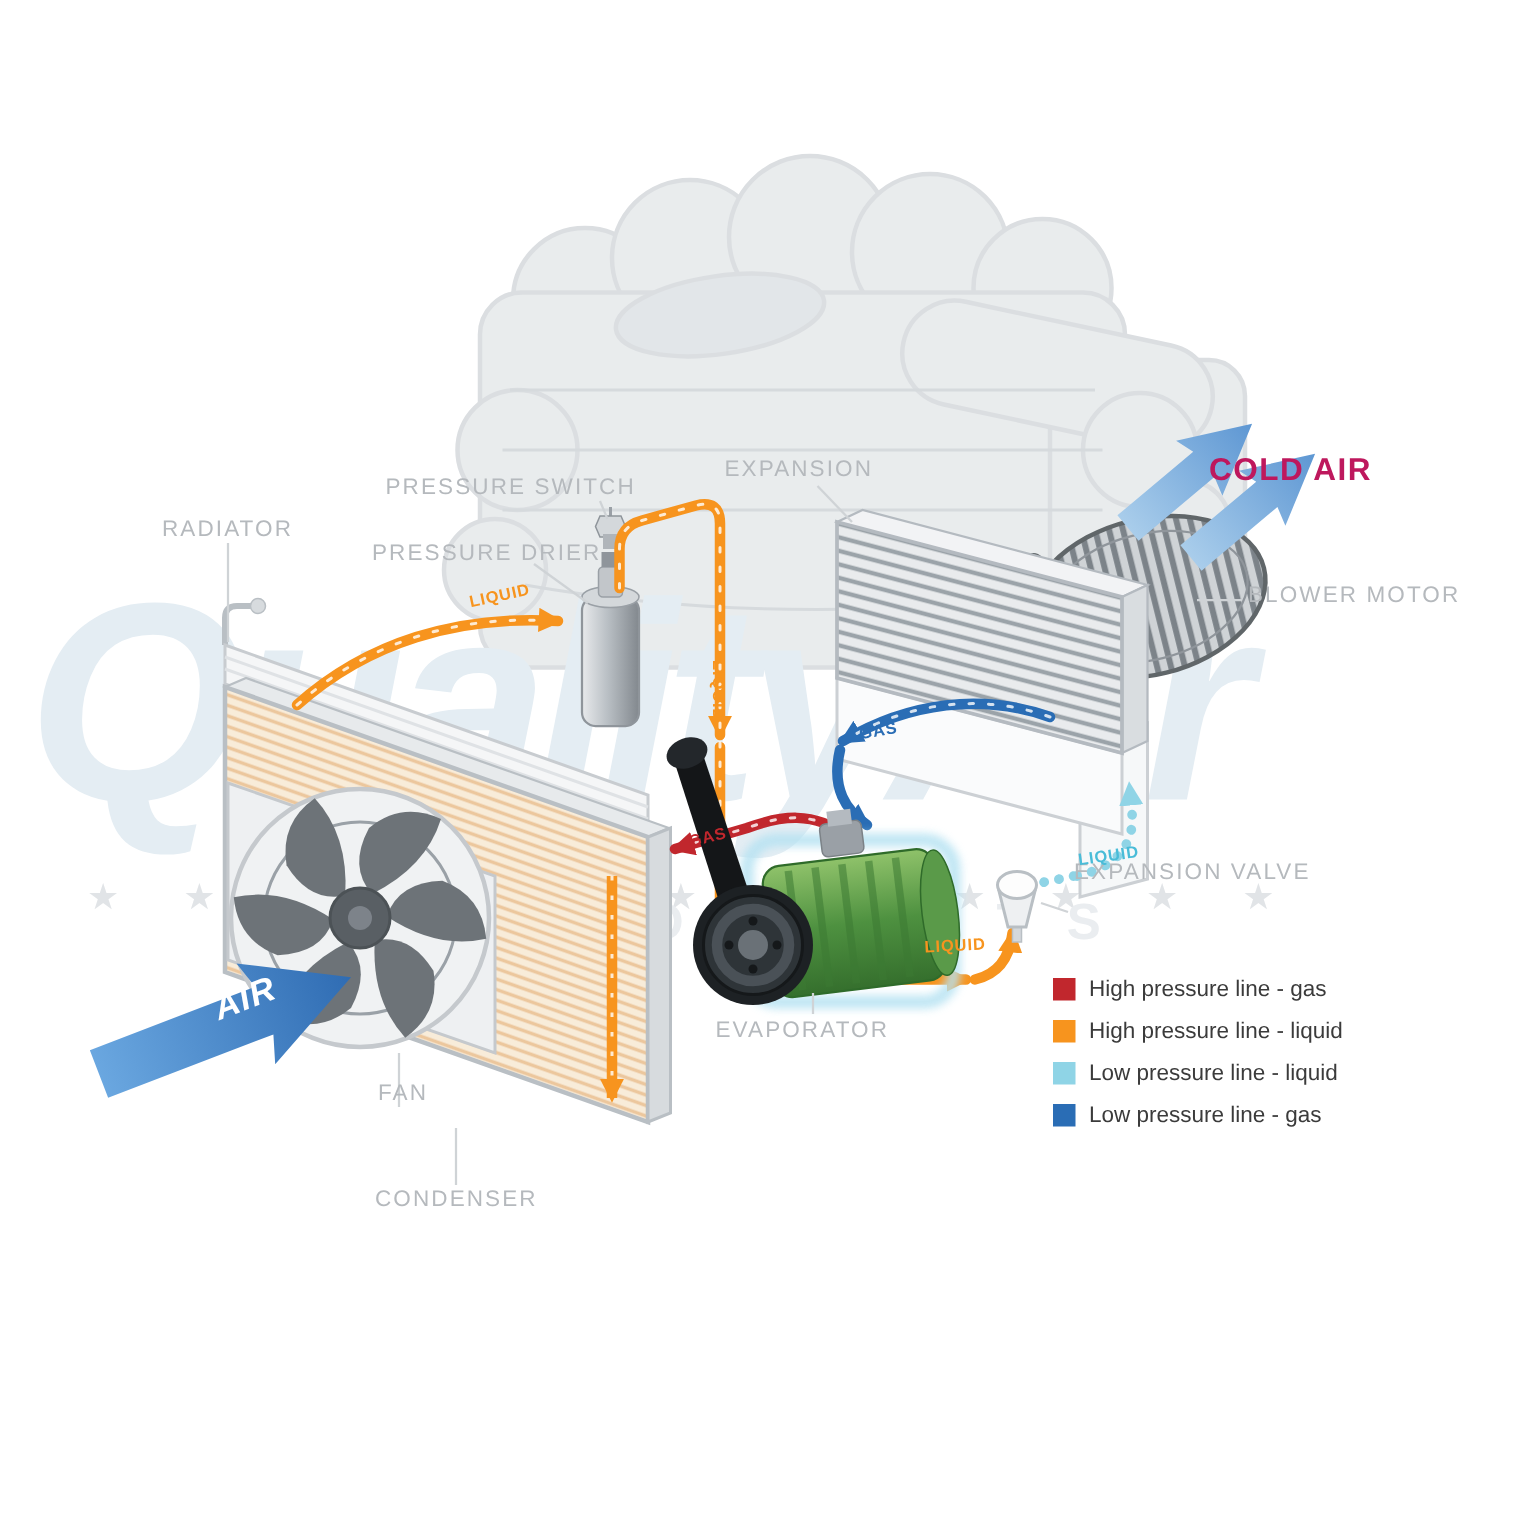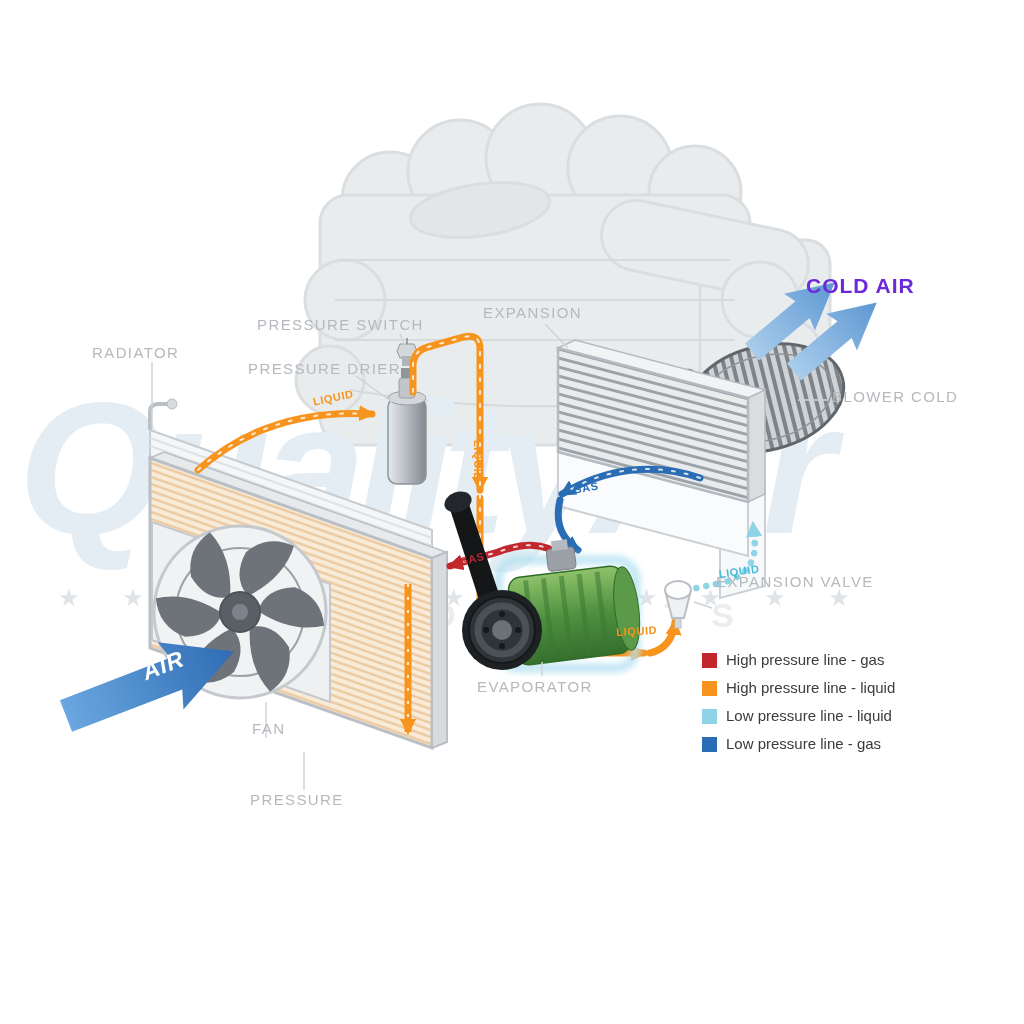--- a/index.html
+++ b/index.html
@@ -6,30 +6,30 @@
   .stage{position:relative;width:1024px;height:1024px;background:#fff;overflow:hidden;}
   .layer{position:absolute;left:0;top:0;width:1024px;height:1024px;}
   .wm-text{position:absolute;left:18px;top:360px;width:1000px;font-size:188px;font-style:italic;
     font-weight:bold;letter-spacing:-9px;color:#e4edf3;white-space:nowrap;overflow:hidden;z-index:1;}
   .wm-sub{position:absolute;left:282px;top:596px;font-size:34px;font-weight:bold;letter-spacing:26px;
     color:#eaedf0;z-index:1;}
   .wm-stars{position:absolute;left:58px;top:584px;font-size:24px;letter-spacing:18px;color:#e1e4e7;z-index:1;white-space:nowrap;}
   .svg-back{z-index:0;}
   .svg-main{z-index:2;}
   .lab{position:absolute;z-index:3;font-size:15px;letter-spacing:1.4px;color:#b5b9bd;white-space:nowrap;}
-  .lab-coldair{position:absolute;z-index:3;font-size:21px;font-weight:bold;letter-spacing:1px;color:#6d28d9;white-space:nowrap;}
+  .lab-coldair{position:absolute;z-index:3;font-size:21px;font-weight:bold;letter-spacing:1px;color:#be185d;white-space:nowrap;margin-top:28px;}
   .lab-air{position:absolute;z-index:3;font-size:23px;font-weight:bold;font-style:italic;color:#fff;
     transform:rotate(-21deg);letter-spacing:1px;}
   .flow{position:absolute;z-index:3;font-size:11px;font-weight:bold;letter-spacing:.6px;white-space:nowrap;transform-origin:0 0;}
   .fl-orange{color:#f7941e;}
   .fl-red{color:#c1272d;}
   .fl-blue{color:#2a6db5;}
   .fl-lblue{color:#49bcd8;}
   .legend{position:absolute;left:702px;top:651px;z-index:3;display:flex;flex-direction:column;gap:11px;}
-  .lg-row{display:flex;align-items:flex-end;gap:9px;}
+  .lg-row{display:flex;align-items:center;gap:9px;}
   .sw{width:15px;height:15px;display:inline-block;flex:0 0 15px;}
   .lg-label{font-size:15px;color:#3b3b3b;}
 </style>
 </head>
 <body>
 
 <div class="stage">
 
   <svg class="layer svg-back" viewBox="0 0 1024 1024">
     <g fill="#e9eced" stroke="#dbdee1" stroke-width="3">
@@ -240,30 +240,30 @@
       <path d="M356,376 L392,402"></path>
       <path d="M545,324 L568,348"></path>
       <path d="M828,400 L798,400"></path>
       <path d="M712,608 L694,602"></path>
       <path d="M542,676 L542,662"></path>
       <path d="M266,738 L266,702"></path>
       <path d="M304,790 L304,752"></path>
     </g>
   </svg>
 
-  <div class="lab" style="left:92px;top:344px">RADIATOR</div>
+  <div class="lab" style="left:108px;top:344px">RADIATOR</div>
   <div class="lab" style="left:257px;top:316px">PRESSURE SWITCH</div>
   <div class="lab" style="left:248px;top:360px">PRESSURE DRIER</div>
   <div class="lab" style="left:483px;top:304px">EXPANSION</div>
   <div class="lab-coldair" style="left:806px;top:274px">COLD AIR</div>
-  <div class="lab" style="left:832px;top:388px">BLOWER COLD</div>
+  <div class="lab" style="left:832px;top:388px">BLOWER MOTOR</div>
   <div class="lab" style="left:716px;top:573px">EXPANSION VALVE</div>
   <div class="lab" style="left:477px;top:678px">EVAPORATOR</div>
   <div class="lab" style="left:252px;top:720px">FAN</div>
-  <div class="lab" style="left:250px;top:791px">PRESSURE</div>
+  <div class="lab" style="left:250px;top:791px">CONDENSER</div>
   <div class="lab-air" style="left:142px;top:652px">AIR</div>
 
   <div class="flow fl-orange" style="left:312px;top:396px;transform:rotate(-12deg)">LIQUID</div>
   <div class="flow fl-orange" style="left:484px;top:440px;transform:rotate(90deg)">LIQUID</div>
   <div class="flow fl-blue" style="left:572px;top:484px;transform:rotate(-10deg)">GAS</div>
   <div class="flow fl-red" style="left:458px;top:556px;transform:rotate(-14deg)">GAS</div>
   <div class="flow fl-lblue" style="left:718px;top:568px;transform:rotate(-8deg)">LIQUID</div>
   <div class="flow fl-orange" style="left:616px;top:626px;transform:rotate(-3deg)">LIQUID</div>
 
   <div class="legend">

